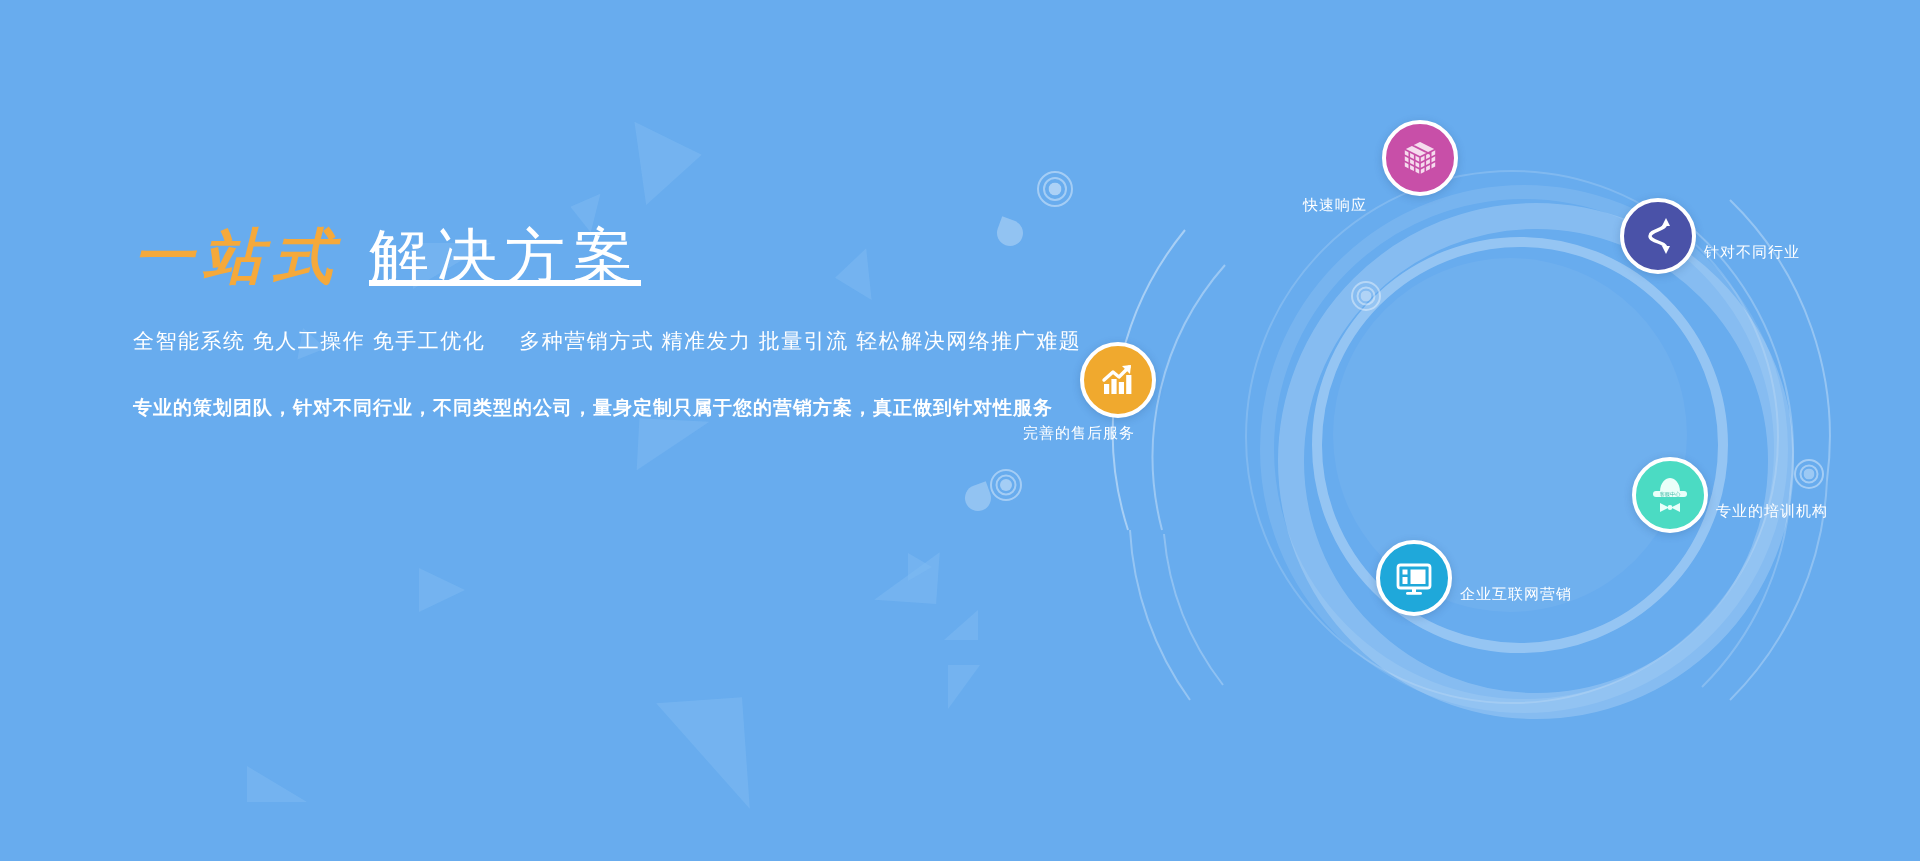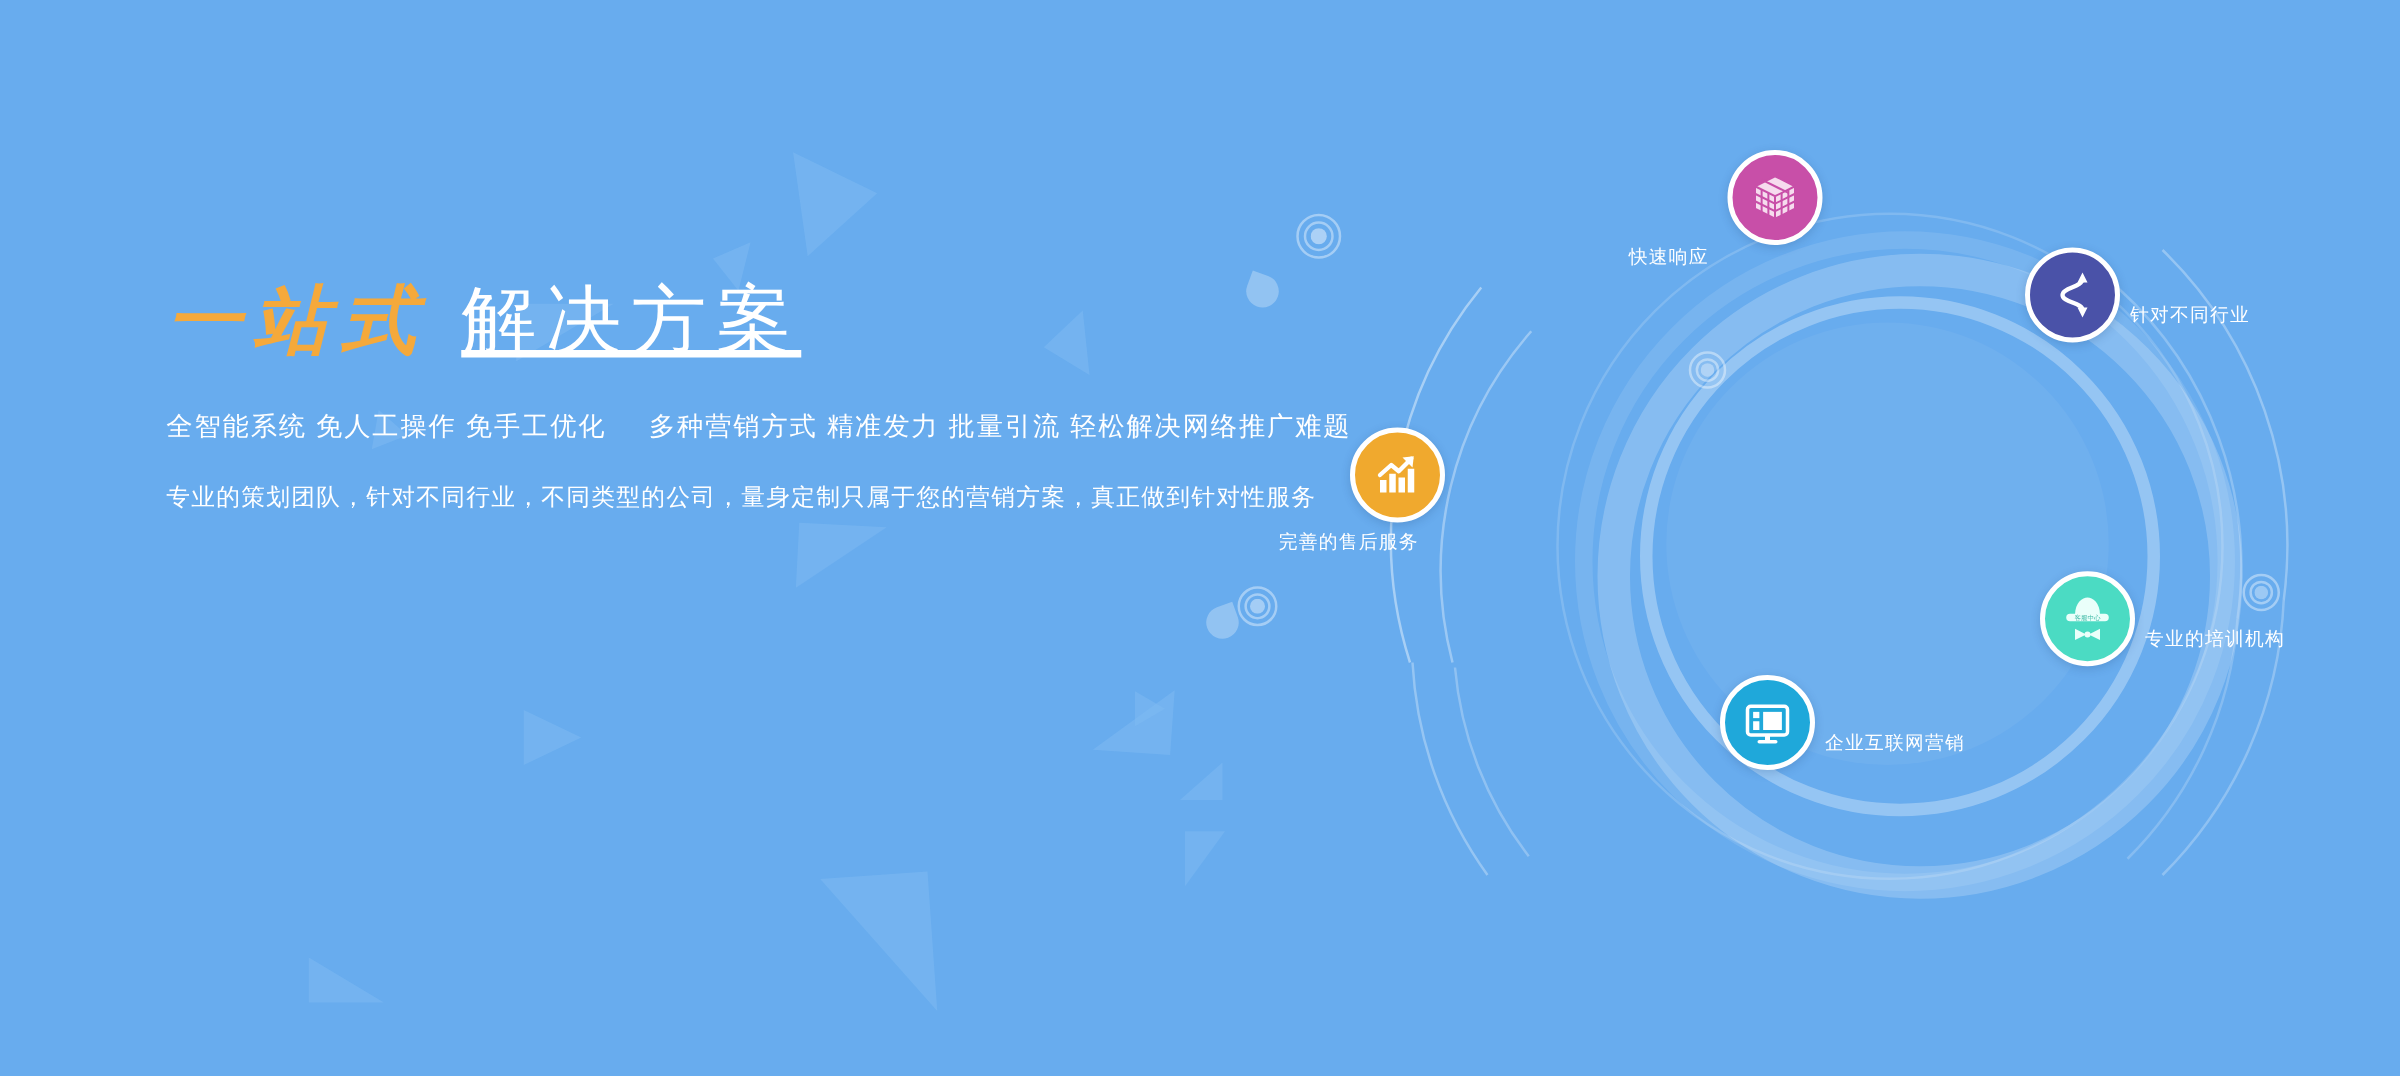--- a/index.html
+++ b/index.html
@@ -28,22 +28,23 @@
     color:#F5A93B;font-style:italic;font-weight:700;letter-spacing:10px;
     padding-right:26px;
   }
   .h2 .white{color:#ffffff;letter-spacing:8px;text-decoration:underline;}
   .sub1{
     margin-top:40px;font-size:21px;color:#ffffff;letter-spacing:1.5px;
     white-space:nowrap;
   }
   .sub1 .gap{display:inline-block;width:34px;}
   .sub2{
-    margin-top:30px;font-size:19px;color:#ffffff;letter-spacing:1px;
+    margin-top:40px;font-size:19px;color:#ffffff;letter-spacing:1px;
     white-space:nowrap;
+    font-weight:bold;
   }
 
   
   .graphic{position:absolute;left:1090px;top:60px;width:830px;height:790px;}
   .ring{position:absolute;border-radius:50%;}
 
   .ring-outer{
     left:155px;top:110px;width:530px;height:530px;
     border:2px solid rgba(255,255,255,.16);
   }

